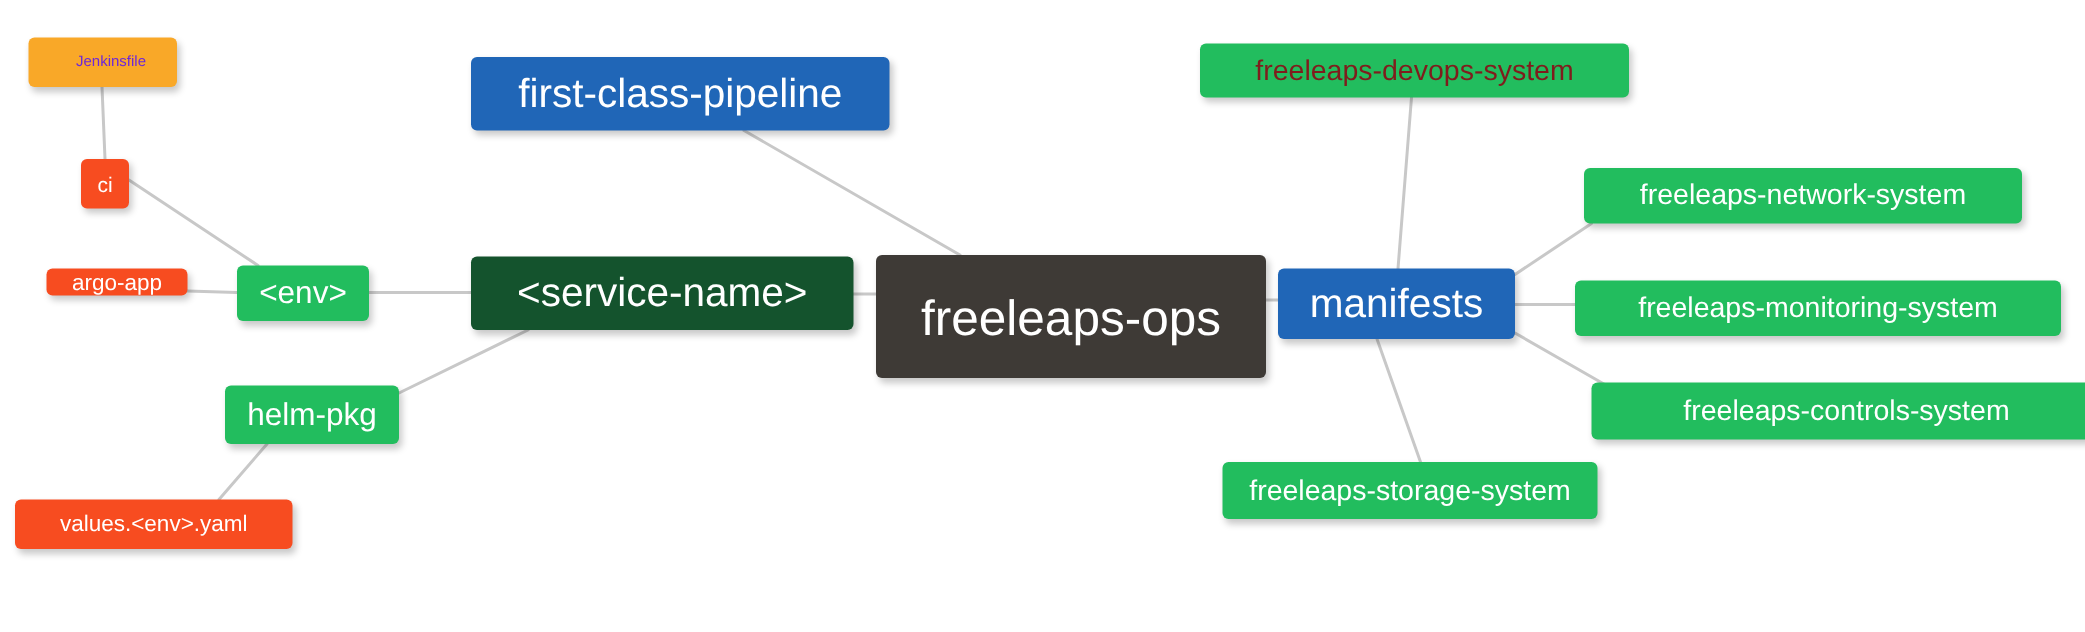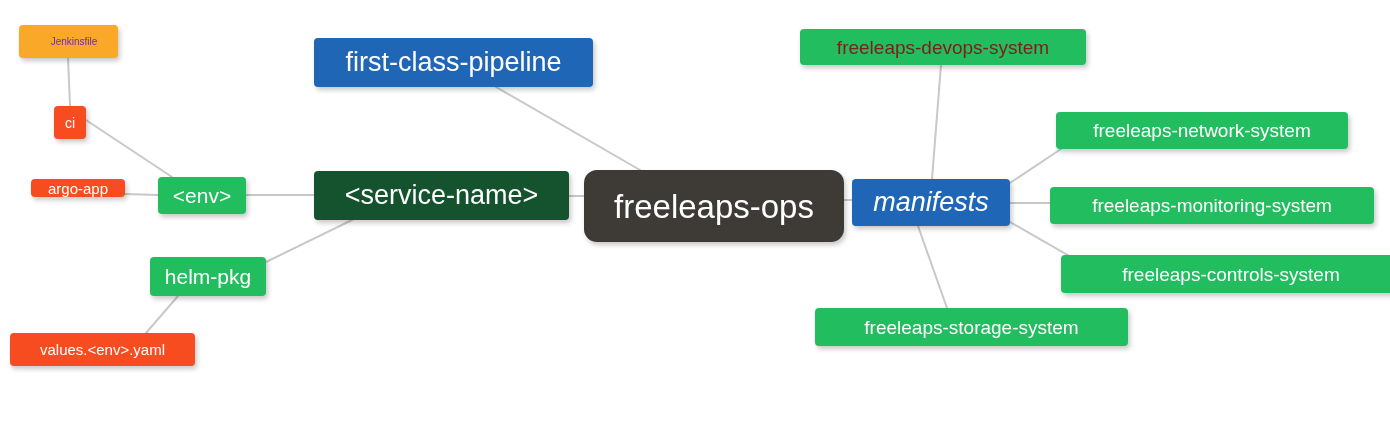--- a/index.html
+++ b/index.html
@@ -85,35 +85,35 @@
       </div>
       <div class="node" style="left: 10px; top: 333px; width: 185px; height: 33px; background: rgb(247, 76, 32); color: rgb(255, 255, 255); font-size: 15px;">
         <span class="node-label">values.&lt;env&gt;.yaml</span>
       </div>
       <div class="node" style="left: 314px; top: 38px; width: 279px; height: 49px; background: rgb(32, 102, 183); color: rgb(255, 255, 255); font-size: 27px;">
         <span class="node-label">first-class-pipeline</span>
       </div>
       <div class="node" style="left: 314px; top: 171px; width: 255px; height: 49px; background: #14532d; color: rgb(255, 255, 255); font-size: 27px;">
         <span class="node-label">&lt;service-name&gt;</span>
       </div>
-      <div class="node" style="left: 584px; top: 170px; width: 260px; height: 72px; background: rgb(62, 58, 54); color: rgb(255, 255, 255); font-size: 33px; border-radius: 13px;">
+      <div class="node" style="left: 584px; top: 170px; width: 260px; height: 82px; background: rgb(62, 58, 54); color: rgb(255, 255, 255); font-size: 33px;">
         <span class="node-label">freeleaps-ops</span>
       </div>
-      <div class="node" style="left: 852px; top: 179px; width: 158px; height: 47px; background: rgb(32, 102, 183); color: rgb(255, 255, 255); font-size: 27px; font-style: italic;">
+      <div class="node" style="left: 852px; top: 179px; width: 158px; height: 47px; background: rgb(32, 102, 183); color: rgb(255, 255, 255); font-size: 27px;">
         <span class="node-label">manifests</span>
       </div>
       <div class="node" style="left: 800px; top: 29px; width: 286px; height: 36px; background: rgb(34, 189, 94); color: #7f1d1d; font-size: 19px;">
         <span class="node-label">freeleaps-devops-system</span>
       </div>
       <div class="node" style="left: 1056px; top: 112px; width: 292px; height: 37px; background: rgb(34, 189, 94); color: rgb(255, 255, 255); font-size: 19px;">
         <span class="node-label">freeleaps-network-system</span>
       </div>
       <div class="node" style="left: 1050px; top: 187px; width: 324px; height: 37px; background: rgb(34, 189, 94); color: rgb(255, 255, 255); font-size: 19px;">
         <span class="node-label">freeleaps-monitoring-system</span>
       </div>
       <div class="node" style="left: 1061px; top: 255px; width: 340px; height: 38px; background: rgb(34, 189, 94); color: rgb(255, 255, 255); font-size: 19px;">
         <span class="node-label">freeleaps-controls-system</span>
       </div>
-      <div class="node" style="left: 815px; top: 308px; width: 313px; height: 38px; background: rgb(34, 189, 94); color: rgb(255, 255, 255); font-size: 19px;">
+      <div class="node" style="left: 815px; top: 308px; width: 250px; height: 38px; background: rgb(34, 189, 94); color: rgb(255, 255, 255); font-size: 19px;">
         <span class="node-label">freeleaps-storage-system</span>
       </div>
     </div>
 </div>
 
 </body></html>

